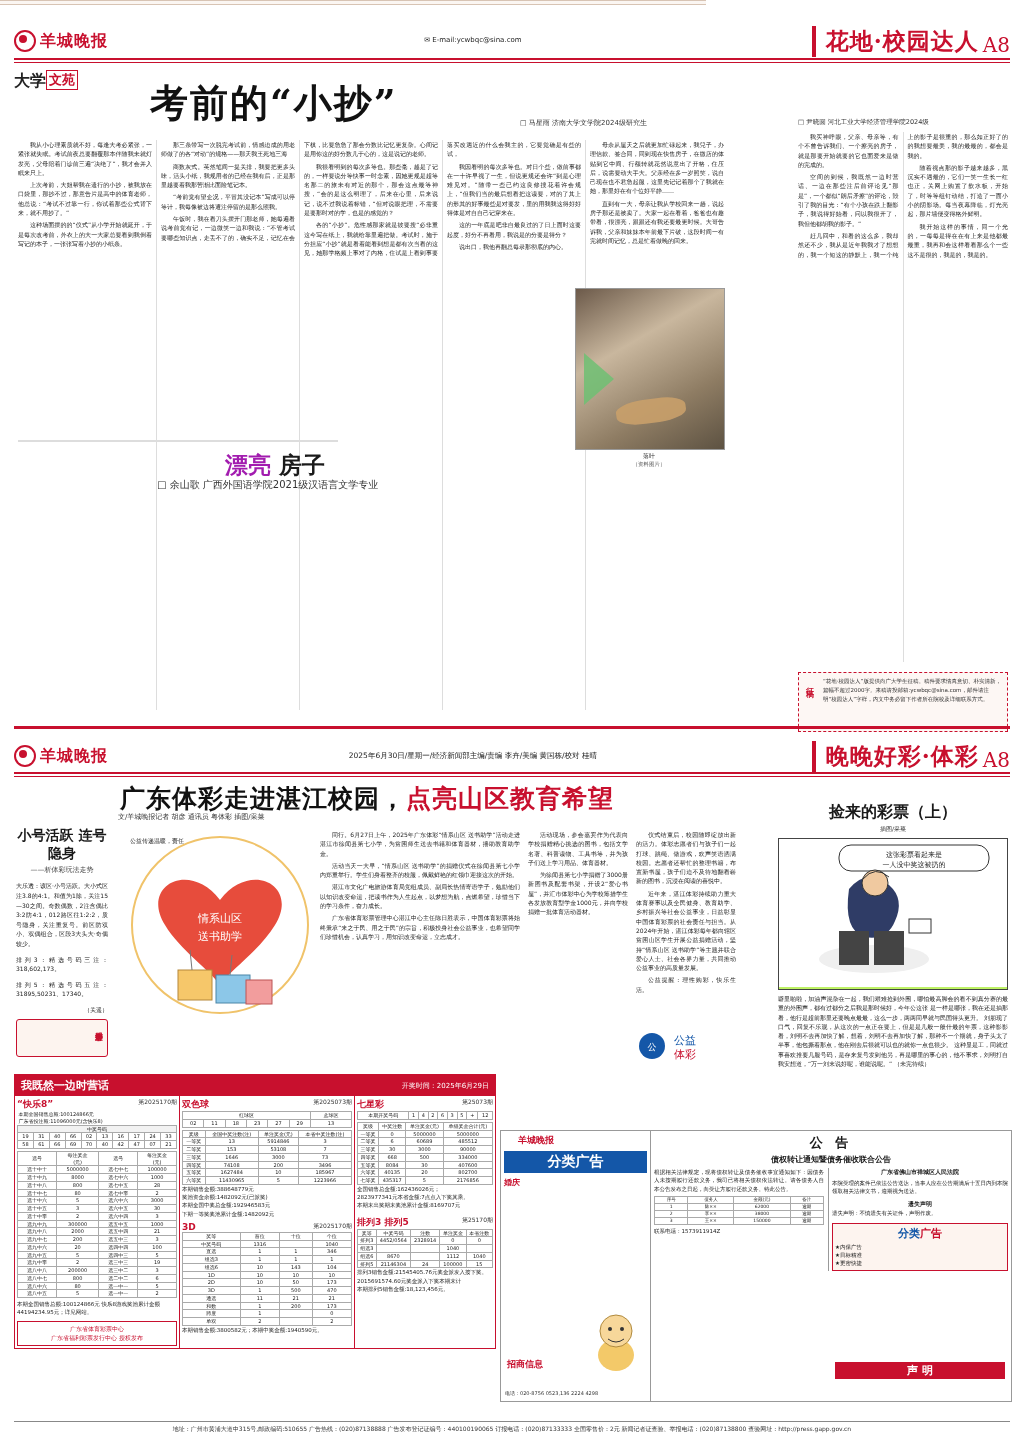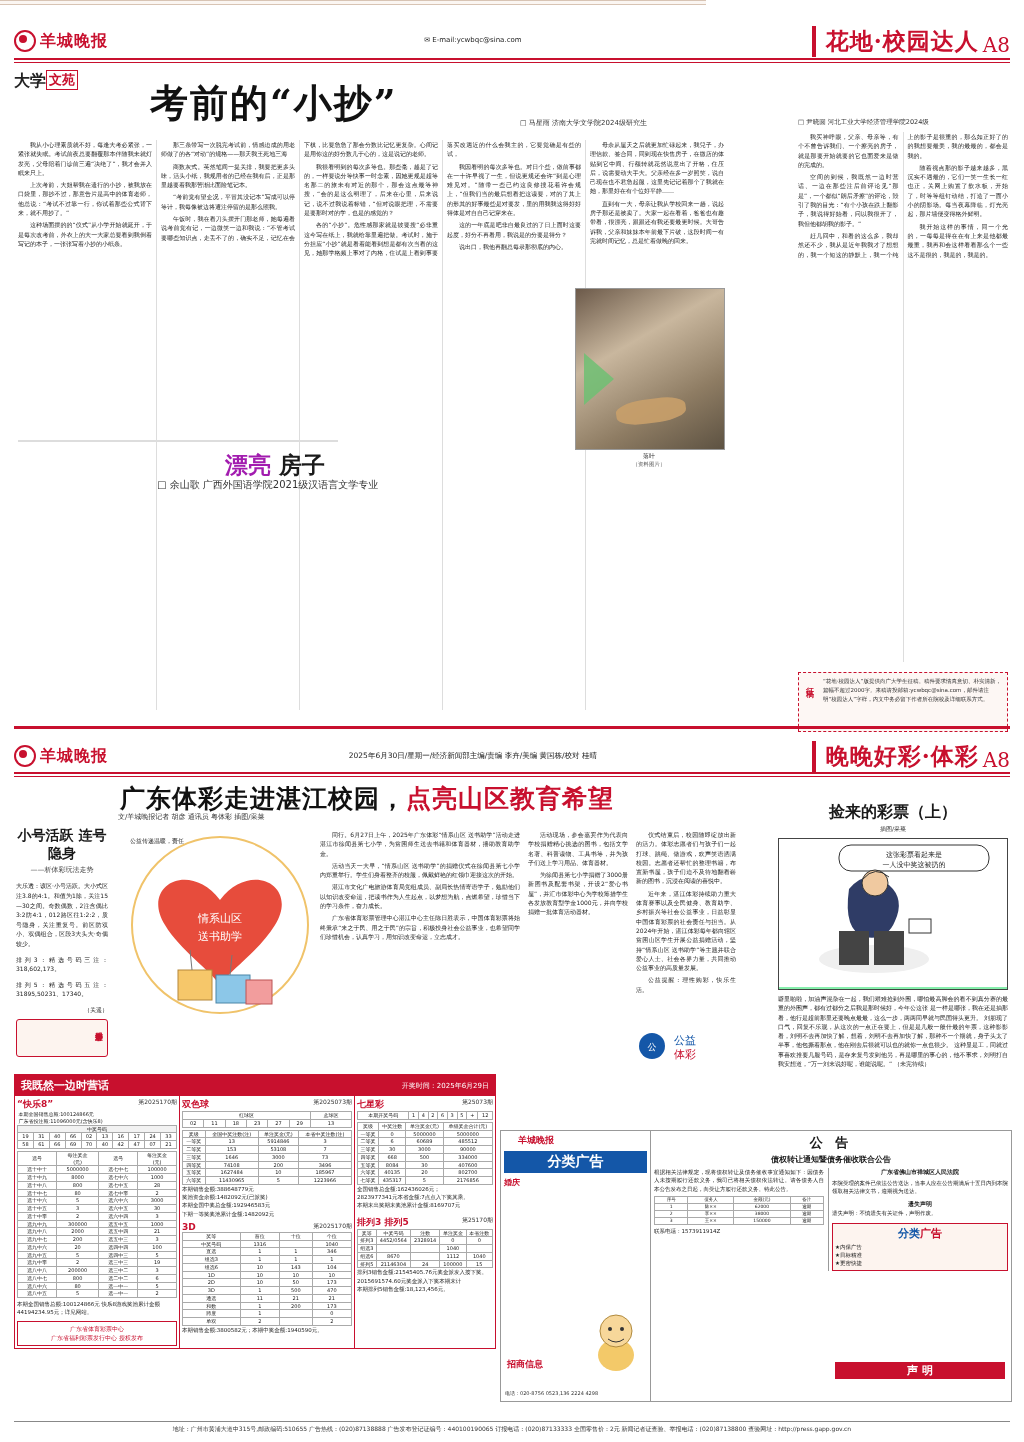--- a/index.html
+++ b/index.html
@@ -80,21 +80,21 @@
   .left-brief .s{text-align:center;font-size:7px;color:#444;margin-top:3px;}
   .left-brief .b{font-size:6px;line-height:1.6;margin-top:6px;text-align:justify;}
 
   .art2-cols{position:absolute;left:118px;top:812px;width:404px;height:250px;column-count:2;column-gap:10px;column-rule:1px solid #ddd;}
   .heartball{position:absolute;left:120px;top:830px;width:200px;height:190px;}
 
   
   .comic{position:absolute;right:16px;top:802px;width:230px;}
   .comic .ttl{font-family:"DejaVu Serif","Liberation Serif",serif;font-size:16px;font-weight:bold;text-align:center;}
   .comic .sub{font-size:6px;text-align:center;color:#333;margin-top:2px;}
-  .comic .frame{margin-top:4px;border:1px solid #444;height:150px;background:#86efac;position:relative;overflow:hidden;}
+  .comic .frame{margin-top:4px;border:1px solid #444;height:150px;background:#bef264;position:relative;overflow:hidden;}
   .comic .cap{font-size:6px;line-height:1.55;margin-top:4px;text-align:justify;}
 
   
   .lot{position:absolute;left:14px;top:1074px;width:480px;border:1px solid #c8102e;}
   .lot .hdr{background:#c8102e;color:#fff;font-size:11px;font-weight:bold;padding:3px 6px;display:flex;justify-content:space-between;align-items:center;}
   .lot .hdr .date{font-size:7px;font-weight:normal;}
   table.g{border-collapse:collapse;width:100%;font-size:5px;}
   table.g td,table.g th{border:1px solid #aaa;padding:0 1px;text-align:center;line-height:1.35;}
   .gname{color:#c8102e;font-weight:bold;font-size:9px;}
   .gissue{float:right;font-size:6px;color:#333;font-weight:normal;}

